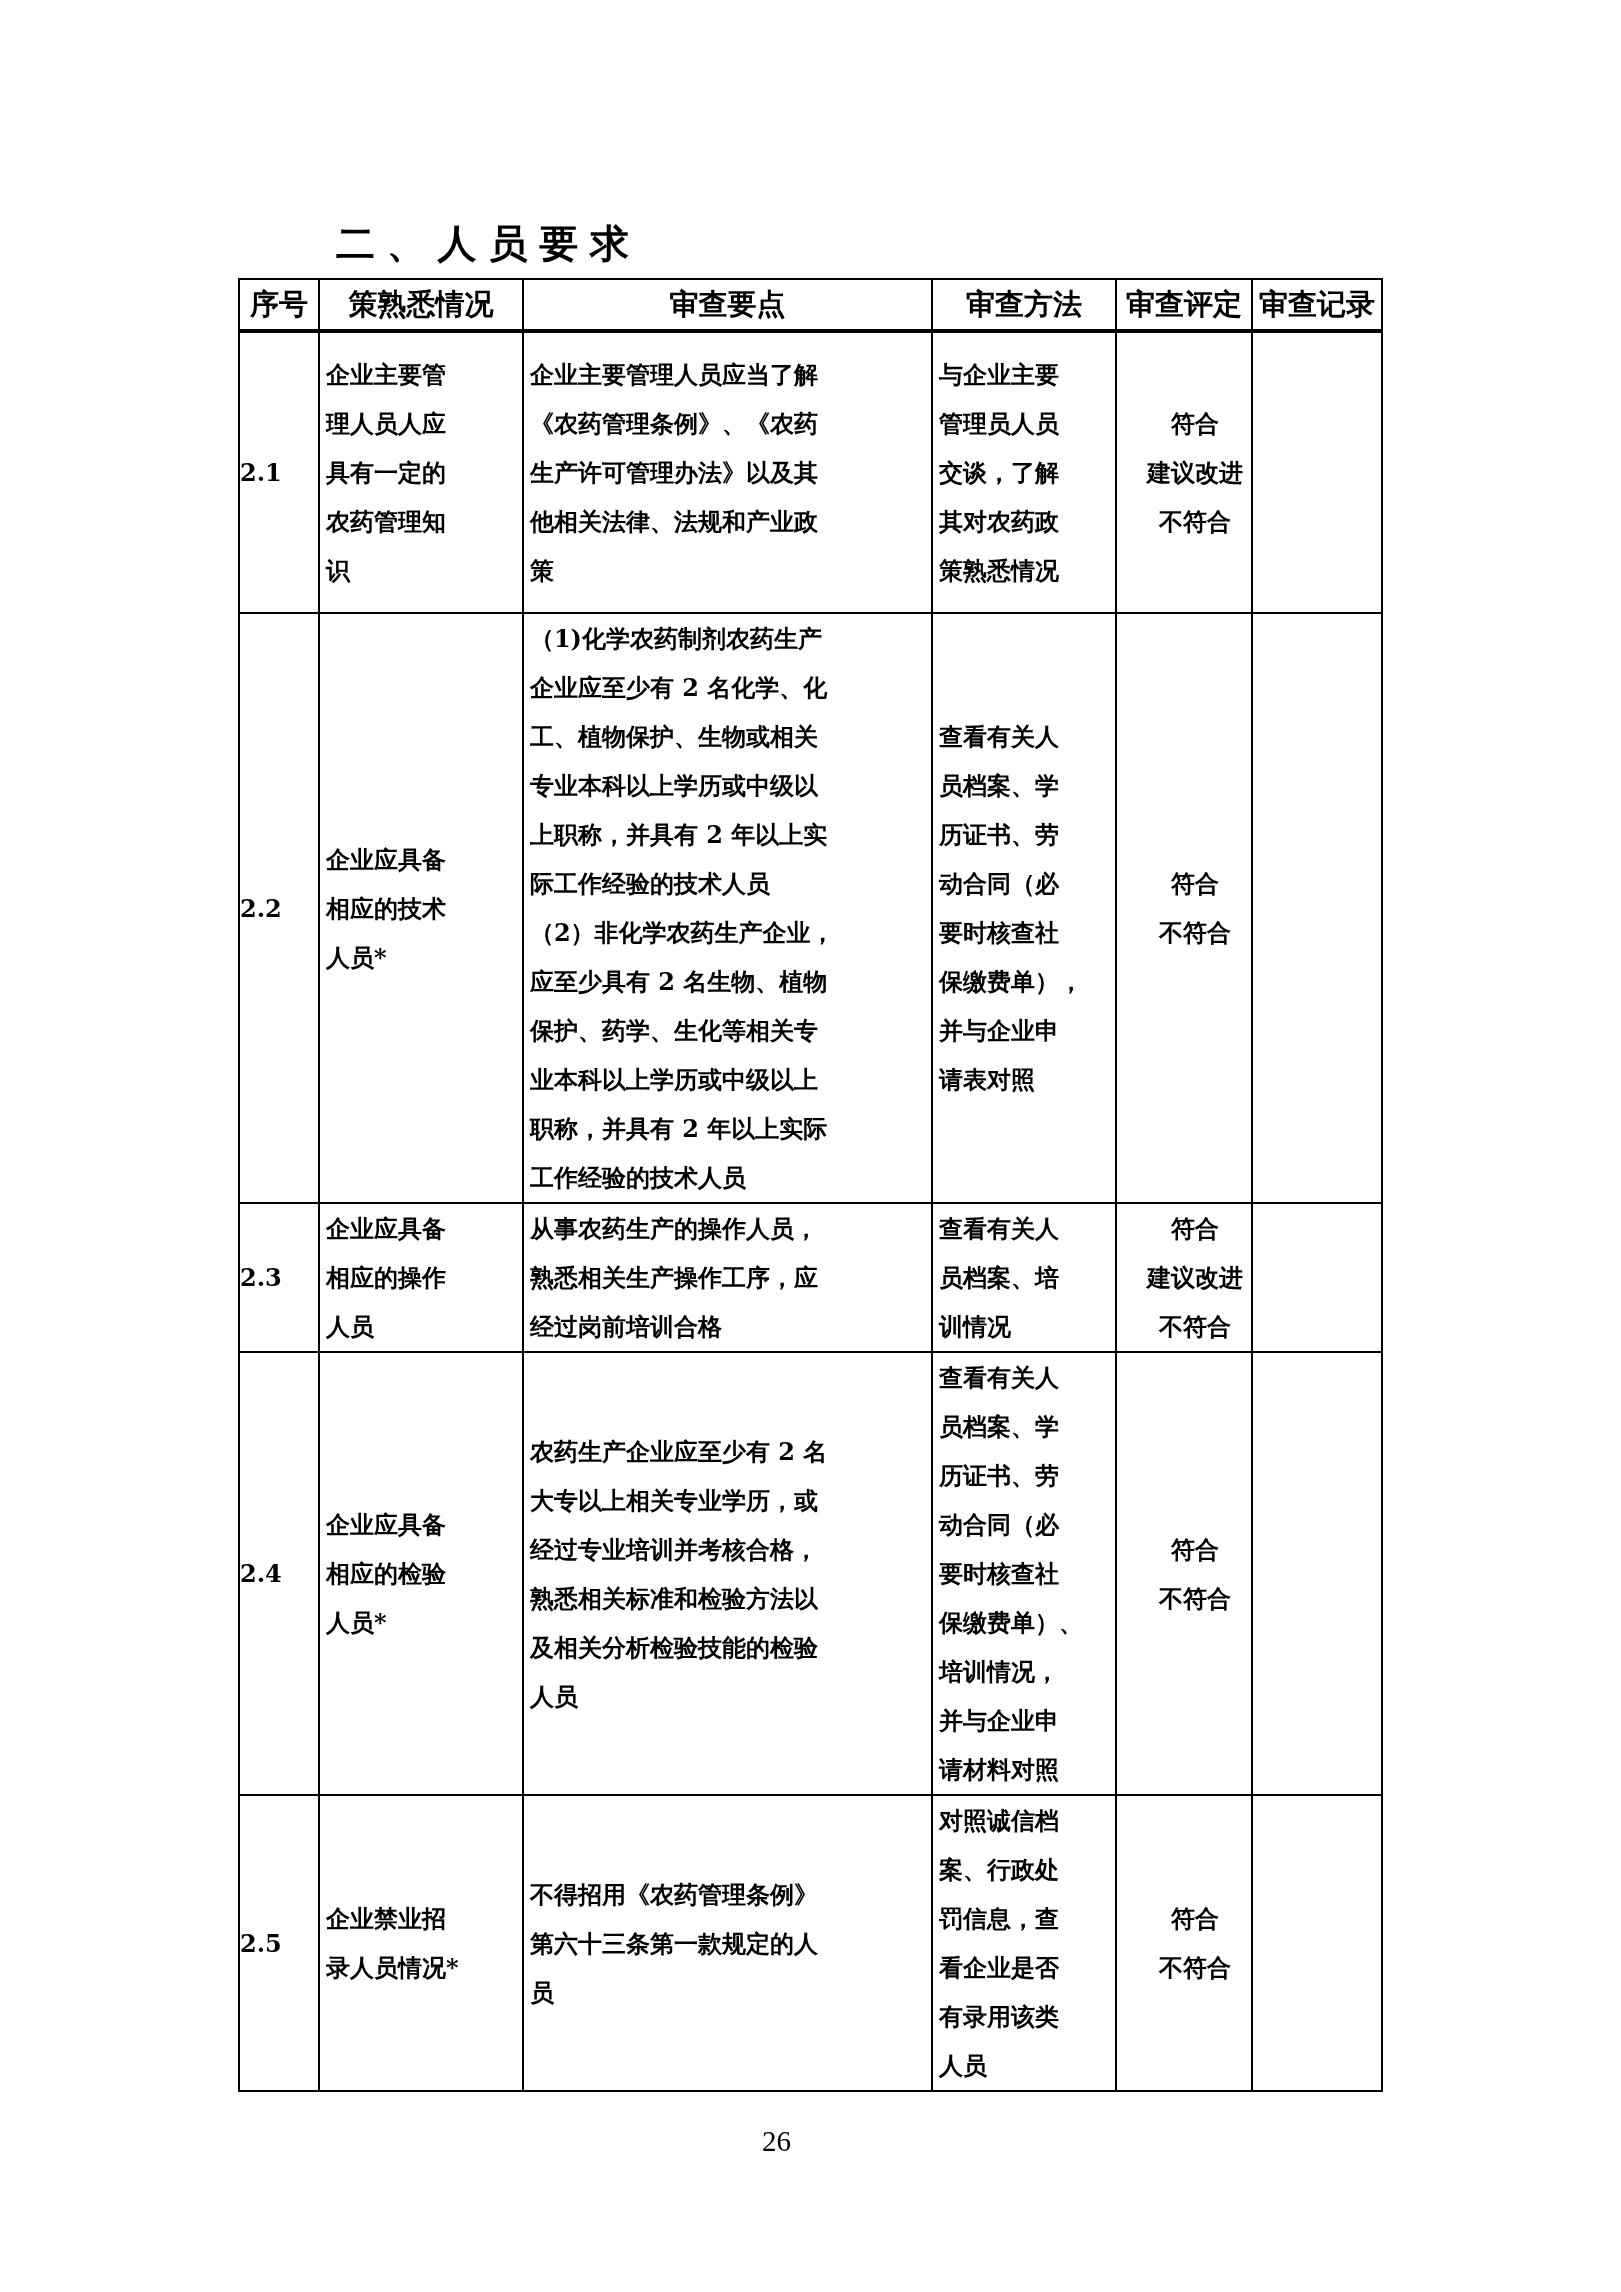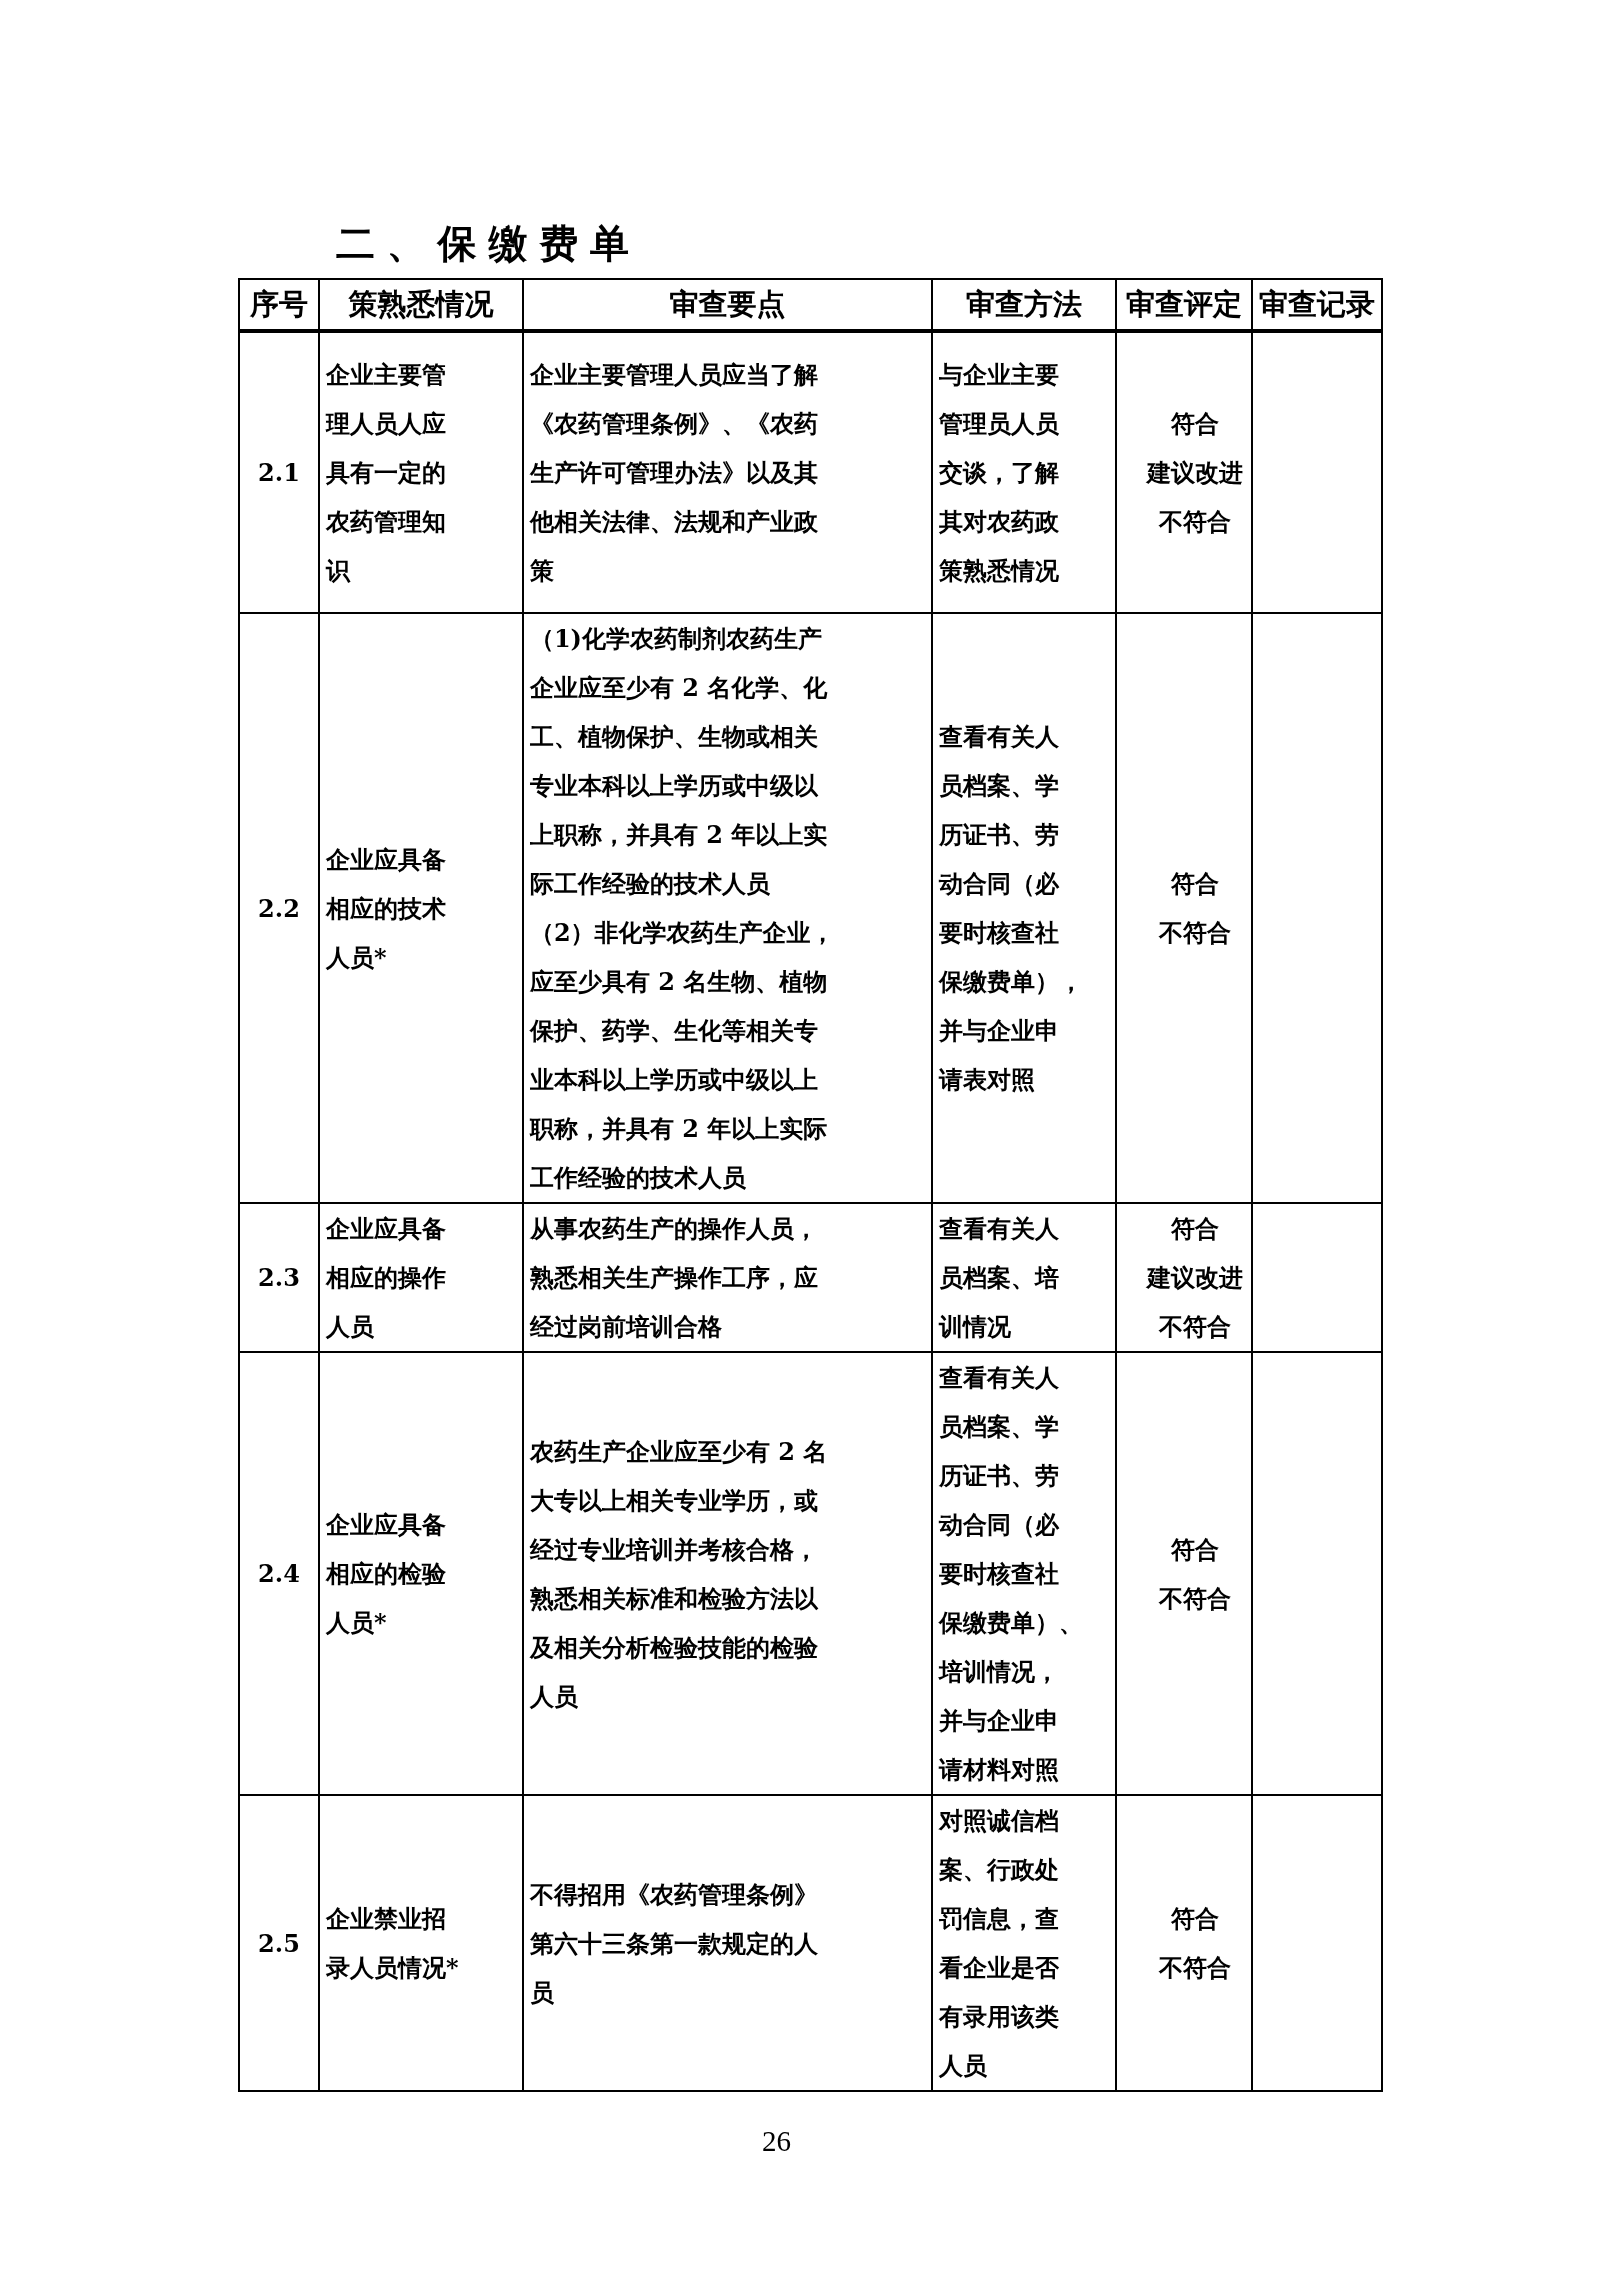--- a/index.html
+++ b/index.html
@@ -7,35 +7,35 @@
          font-family: "DejaVu Serif", "Liberation Serif", serif; color: #000; }
   .title { position: absolute; left: 336px; top: 218px; font-size: 39px; font-weight: bold;
            letter-spacing: 11.8px; font-family: "DejaVu Sans", "Liberation Sans", sans-serif; line-height: 51px; }
   table.audit { position: absolute; left: 238px; top: 278px; width: 1144px;
                 border-collapse: collapse; table-layout: fixed; }
   table.audit td, table.audit th { border: 2.9px solid #000; padding: 0 5.9px; vertical-align: middle;
                                    font-size: 24px; line-height: 49px; font-weight: bold; }
   table.audit th { font-family: "DejaVu Sans", "Liberation Sans", sans-serif; font-weight: bold;
                    font-size: 29px; text-align: center; height: 46px; padding: 0; white-space: nowrap; }
   table.audit tr.head th { border-bottom-width: 4.9px; text-align: center; }
-  table.audit td.c-no { text-align: center; padding: 0; }
+  table.audit td.c-no { text-align: left; padding: 0; }
   table.audit td.c-eval { text-align: center; padding-left: 28px; }
   .ln { display: block; white-space: nowrap; }
   .pageno { position: absolute; left: 0; width: 1553px; top: 2125px; text-align: center;
             font-size: 29px; font-family: "Liberation Serif", "DejaVu Serif", serif; }
   tr.r1 td { height: 279px; }
   tr.r2 td { height: 587px; }
   tr.r3 td { height: 147px; }
   tr.r4 td { height: 441px; }
   tr.r5 td { height: 294px; }
 </style>
 </head>
 <body>
 
-<div class="title">二、保缴费单</div>
+<div class="title">二、人员要求</div>
 
 <table class="audit">
   <colgroup>
     <col style="width:80px">
       <col style="width:204px">
       <col style="width:409px">
     <col style="width:184px">
       <col style="width:136px">
       <col style="width:130px">
   </colgroup>

